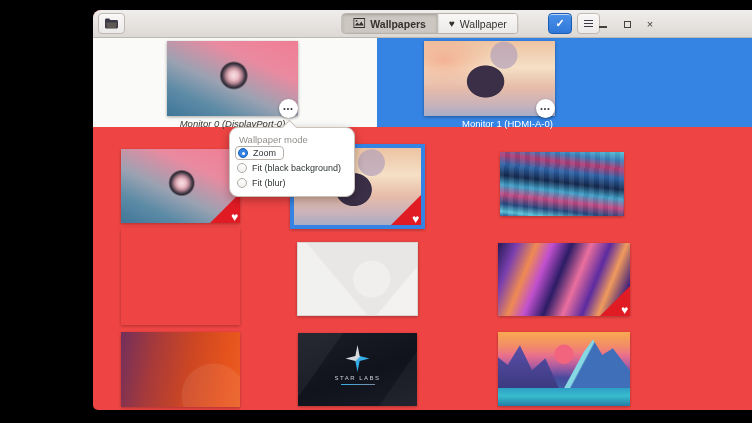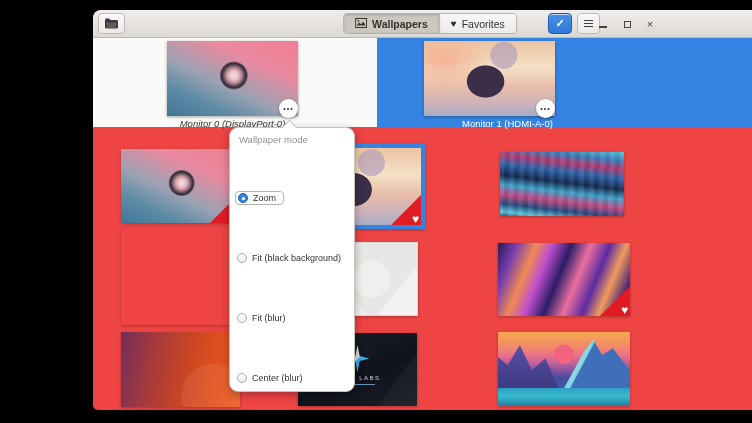--- a/index.html
+++ b/index.html
@@ -117,21 +117,21 @@
   .m-water { position:absolute; left:0; right:0; bottom:0; height:24%;
     background:linear-gradient(#2e9fc6, #38bccd 45%, #247ca4); }
 
   
   .popover { position:absolute; left:136px; top:117px; width:126px; z-index:20;
     background:#fff; border:1px solid #c8c2bb; border-radius:9px;
     box-shadow:0 3px 10px rgba(0,0,0,.3); padding:5px 7px 6px 7px; }
   .popover::before { content:""; position:absolute; top:-6px; left:54px; width:10px; height:10px;
     background:#fff; border-left:1px solid #c8c2bb; border-top:1px solid #c8c2bb; transform:rotate(45deg); }
   .pop-title { font-size:9.5px; color:#92908b; margin:1px 0 0 2px; }
-  .pop-row { display:flex; align-items:center; gap:5px; height:15px; font-size:9px; color:#2e3436; white-space:nowrap;margin-top:45px; }
+  .pop-row { display:flex; align-items:center; gap:5px; height:15px; font-size:9px; color:#2e3436; white-space:nowrap; }
   .radio { width:10px; height:10px; border-radius:50%; border:1px solid #b1aaa1;
     background:linear-gradient(#fff,#f1f0ef); flex:none; position:relative; }
   .radio.sel { background:#3584e4; border-color:#1a5fb4; }
   .radio.sel::after { content:""; position:absolute; left:3px; top:3px; width:3px; height:3px; border-radius:50%; background:#fff; }
   .focus-box { display:flex; align-items:center; gap:5px; border:1px solid #b6b1ab; border-radius:4px;
     padding:1px 7px 1px 2px; margin-left:-2px; }
 </style>
 </head>
 <body>
 
@@ -154,21 +154,21 @@
             <svg width="12" height="10" viewBox="0 0 12 10">
                 <rect x="0.5" y="0.5" width="11" height="9" fill="none" stroke="#34312d"></rect>
                 <path d="M1.5 7.5 L4 4.5 L6 6.5 L8 3.5 L10.5 7.5 Z" fill="#34312d"></path>
                 <circle cx="3.2" cy="2.8" r="0.9" fill="#34312d"></circle>
               </svg>
           </span>
           <span>Wallpapers</span>
         </div>
         <div class="tab">
           <span class="hglyph">♥</span>
-          <span>Favorites</span>
+          <span>Wallpaper</span>
         </div>
       </div>
 
       <div class="hbtn apply-btn">
         <span>✓</span>
       </div>
       <div class="hbtn menu-btn">
         <span class="bars">
             <i></i>
           </span>
@@ -248,20 +248,16 @@
         </span>
       </div>
       <div class="pop-row">
         <span class="radio"></span>
         <span>Fit (black background)</span>
       </div>
       <div class="pop-row">
         <span class="radio"></span>
         <span>Fit (blur)</span>
       </div>
-      <div class="pop-row">
-        <span class="radio"></span>
-        <span>Center (blur)</span>
-      </div>
     </div>
 
   </div>
 </div>
 
 </body></html>

